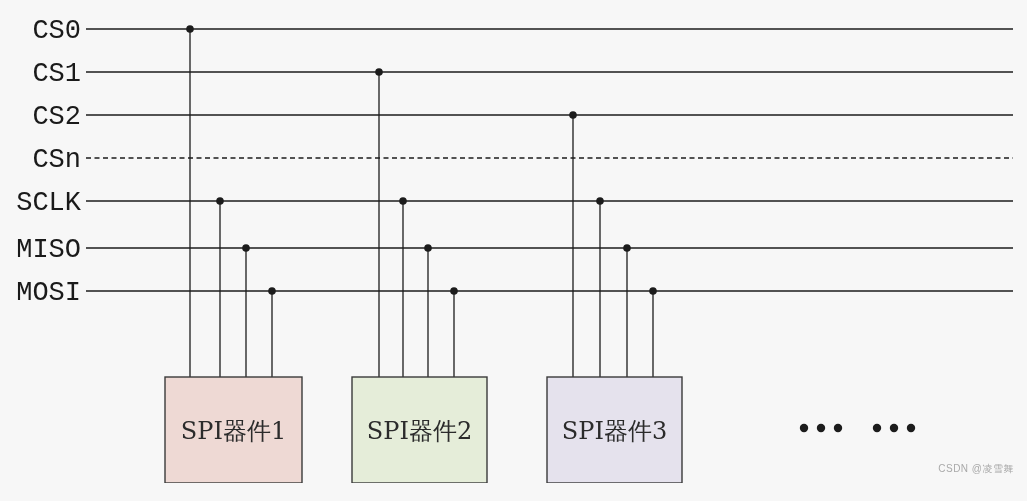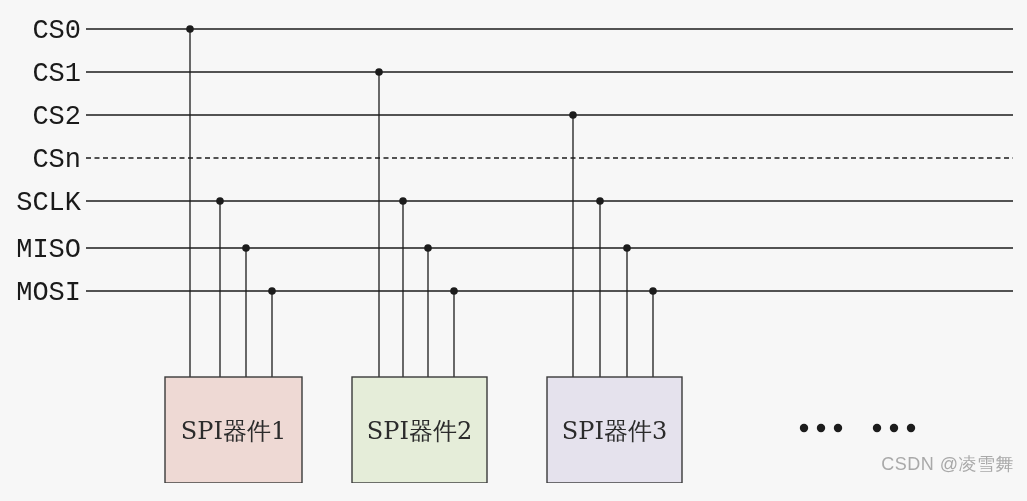--- a/index.html
+++ b/index.html
@@ -21,21 +21,21 @@
   }
   .dev-label {
     font-family: "DejaVu Serif", "Liberation Serif", serif;
     font-size: 24px;
     text-anchor: middle;
   }
   .watermark {
     position: absolute;
     right: 13px;
     bottom: 7px;
-    font-size: 18px;
+    font-size: 10px;
     letter-spacing: 0.5px;
     font-family: "Liberation Sans", sans-serif;
   }
 </style>
 </head>
 <body style="background: rgb(247, 247, 247);">
 
 <div class="stage" style="background: rgb(247, 247, 247);">
   <svg id="diagram-svg" width="1027" height="501" viewBox="0 0 1027 501">
       <line x1="190" y1="29" x2="190" y2="377" stroke="#1c1c1c" stroke-width="1.3"></line>

